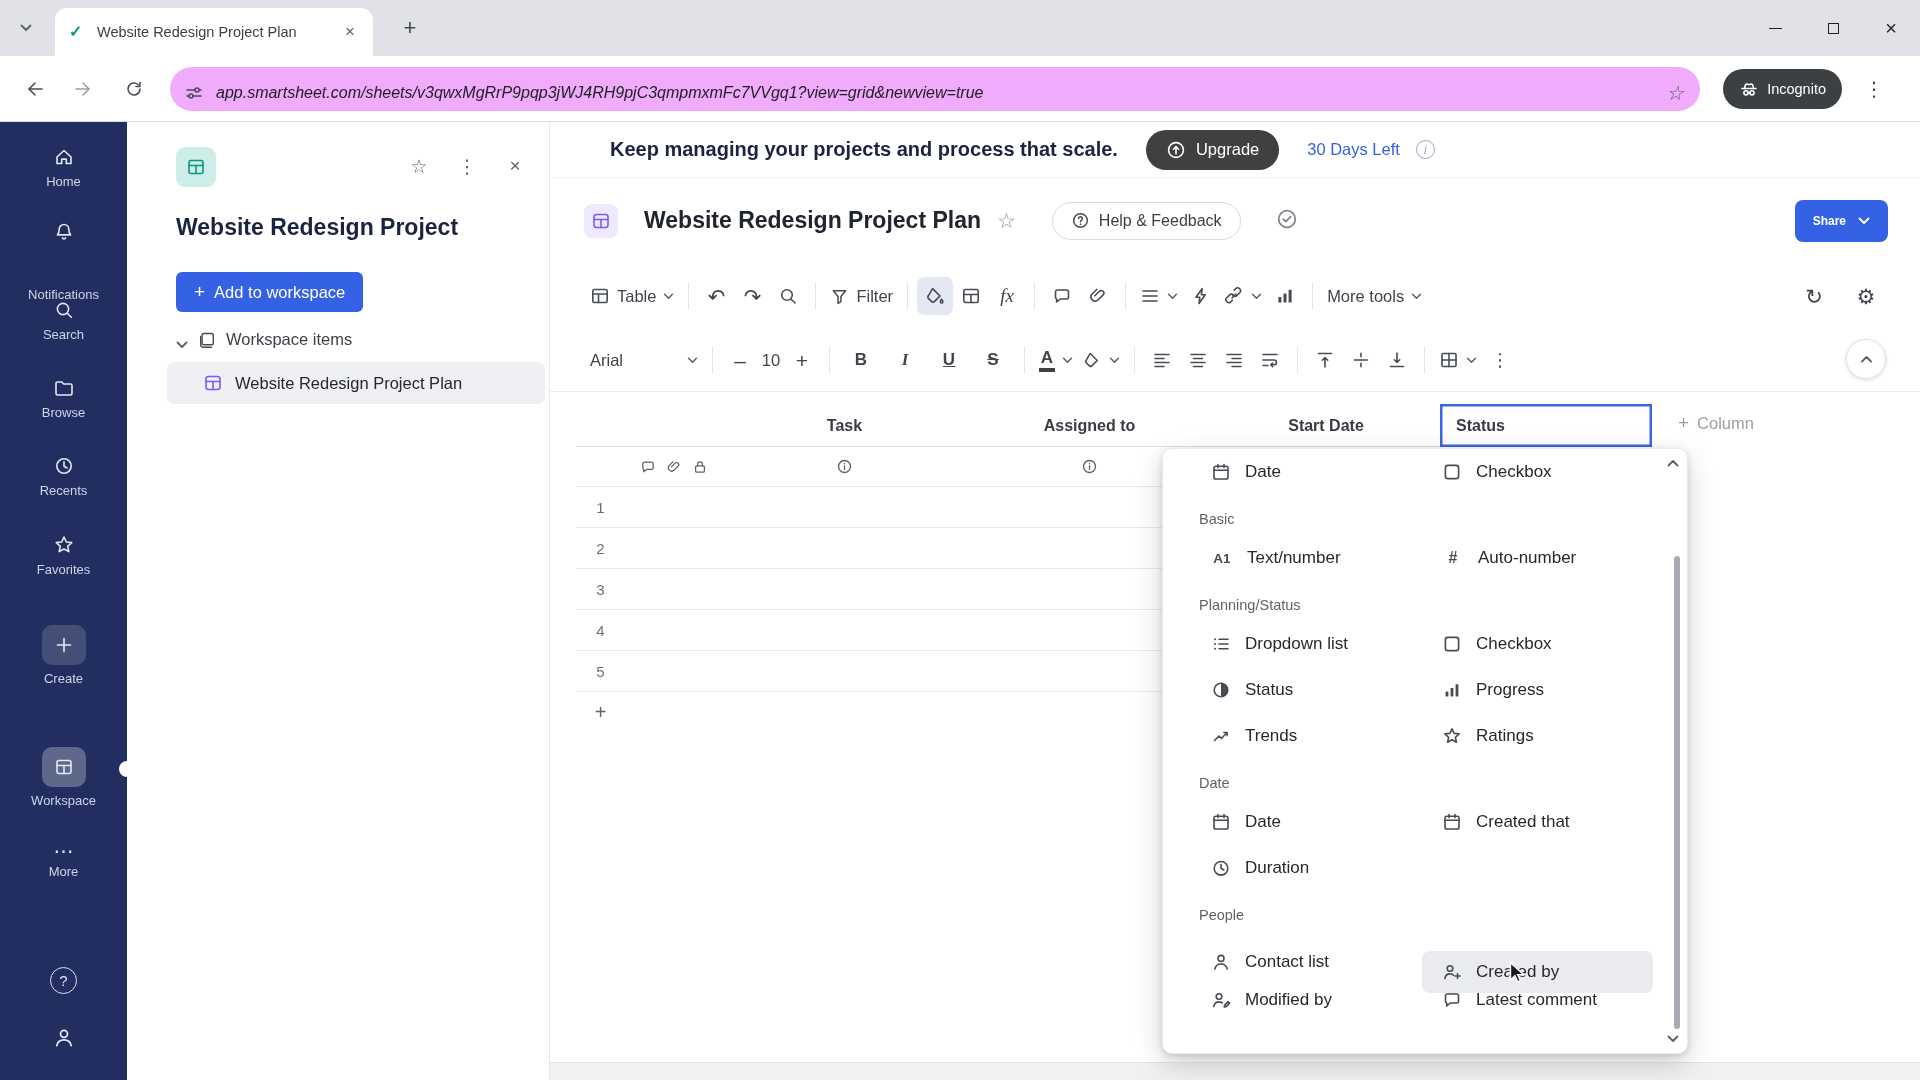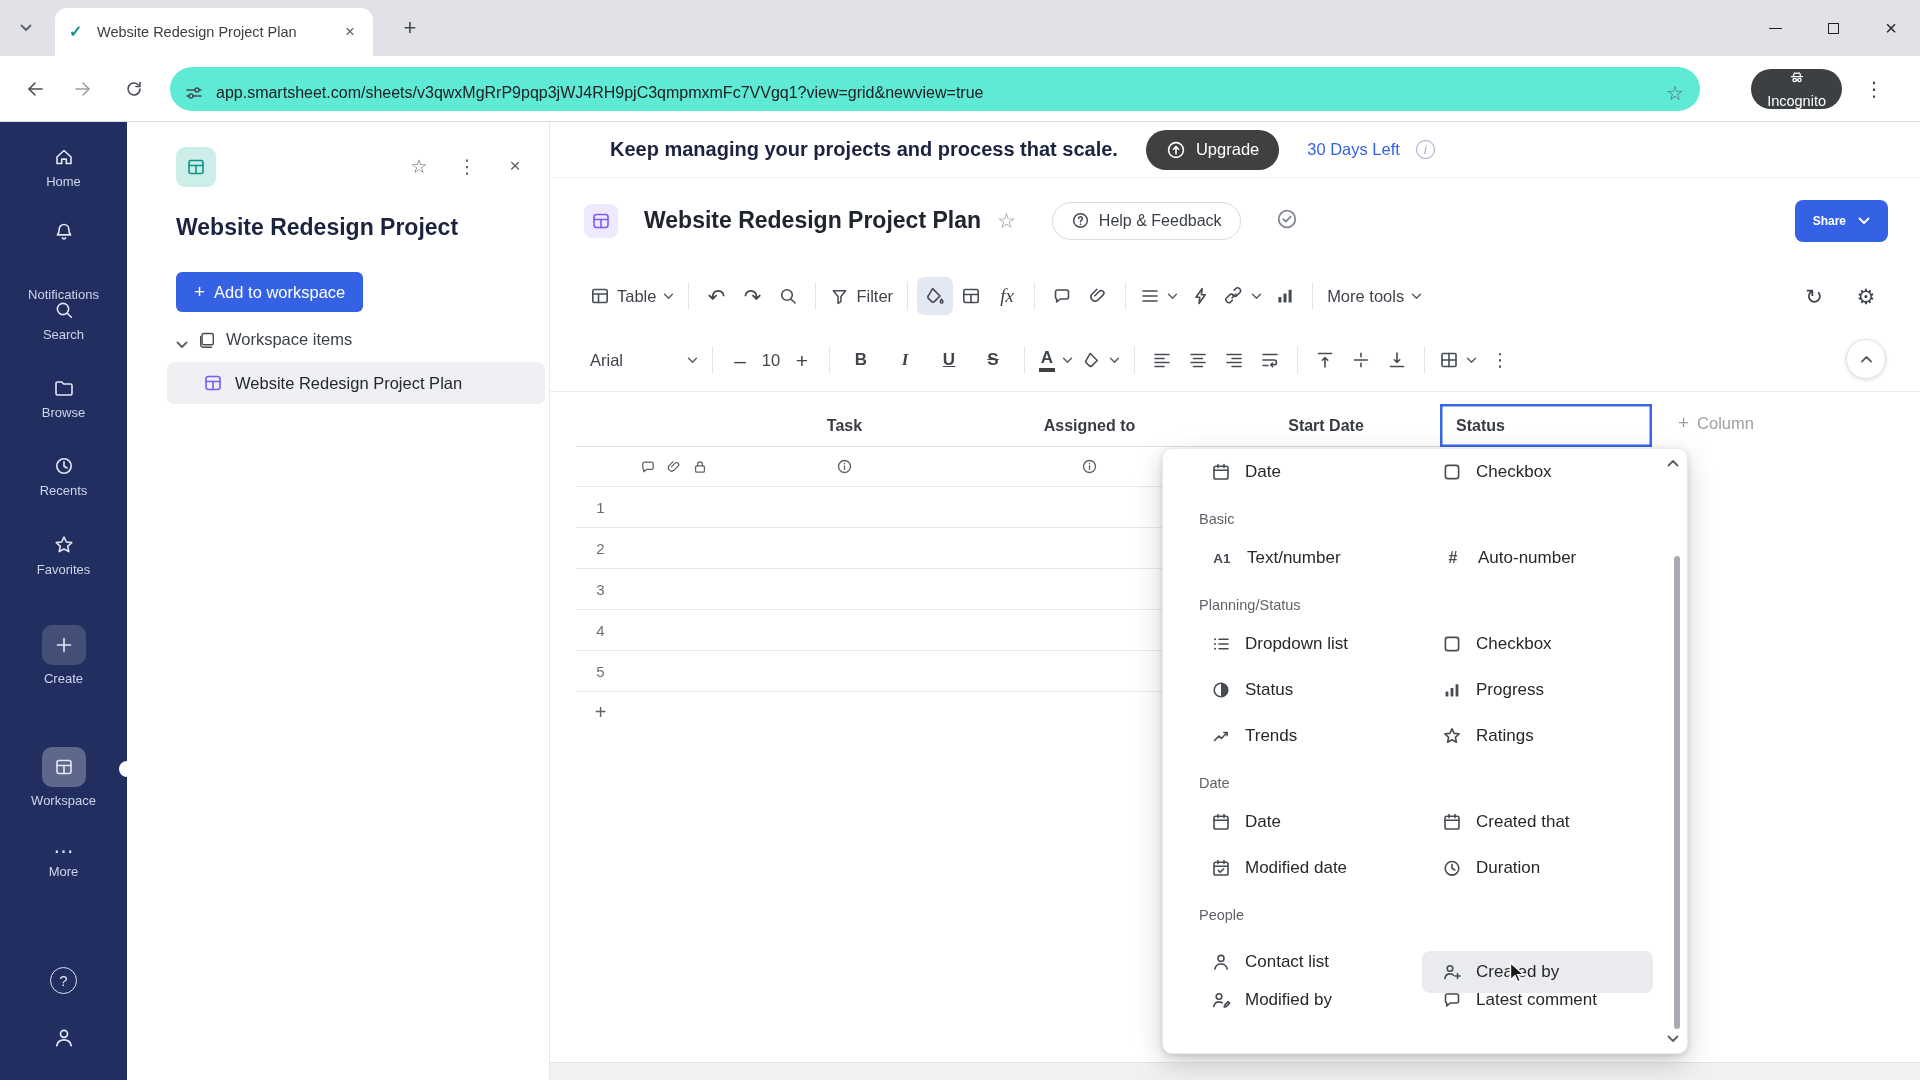--- a/index.html
+++ b/index.html
@@ -19,23 +19,23 @@
   .tab-close { width:22px; height:22px; border-radius:50%; display:flex; align-items:center; justify-content:center; color:#5f6368; font-size:17px; }
   .newtab { position:absolute; left:396px; top:14px; width:28px; height:28px; display:flex; align-items:center; justify-content:center; color:#45484d; font-size:22px; }
   .winctl { position:absolute; right:0; top:0; height:56px; display:flex; }
   .winctl > div { width:58px; height:56px; display:flex; align-items:center; justify-content:center; color:#202124; }
   .min-glyph { display:block; width:13px; border-top:1.6px solid #202124; }
   .max-glyph { display:block; width:11px; height:11px; border:1.6px solid #202124; }
   .close-glyph { font-size:20px; line-height:1; }
 
   .urlrow { position:absolute; left:0; top:56px; width:1920px; height:66px; background:#fff; border-bottom:1px solid #dadce0; }
   .navbtn { position:absolute; top:13px; width:40px; height:40px; border-radius:50%; display:flex; align-items:center; justify-content:center; }
-  .urlpill { position:absolute; left:170px; top:11px; width:1530px; height:44px; background:#5eead4; border-radius:22px; display:flex; align-items:center; padding:8px 16px 0 14px; }
+  .urlpill { position:absolute; left:170px; top:11px; width:1530px; height:44px; background:#f0abfc; border-radius:22px; display:flex; align-items:center; padding:8px 16px 0 14px;font-style:italic; }
   .url-text { margin-left:12px; font-size:16px; color:#202124; white-space:nowrap; overflow:hidden; flex:1; }
-  .incog { position:absolute; right:78px; top:13px; height:40px; background:#3c4043; color:#fff; border-radius:20px; display:flex; align-items:center; gap:8px; padding:0 16px; font-size:14.5px;flex-direction:column; }
+  .incog { position:absolute; right:78px; top:13px; height:40px; background:#3c4043; color:#fff; border-radius:20px; display:flex; align-items:center; gap:8px; padding:0 16px; font-size:14.5px; }
   .browser-kebab { position:absolute; right:26px; top:13px; width:40px; height:40px; display:flex; align-items:center; justify-content:center; font-size:20px; color:#45484d; }
 
   
   .app { position:absolute; left:0; top:122px; width:1920px; height:958px; }
 
   .leftnav { position:absolute; left:0; top:0; width:127px; height:958px; background:#212e5f; }
   .nv { position:absolute; left:0; width:127px; display:flex; flex-direction:column; align-items:center; gap:6px; }
   .nv .lbl { font-size:13px; color:#cdd5ea; }
   .nv-box { width:44px; height:40px; border-radius:10px; display:flex; align-items:center; justify-content:center; }
   .notch { position:absolute; left:119px; top:639px; width:16px; height:16px; background:#fff; border-radius:50%; }
@@ -738,28 +738,20 @@
           <svg class="mi st" viewBox="0 0 20 20">
               <rect x="3" y="4.2" width="14" height="12.8" rx="1.8"></rect>
               <path d="M3 8.3h14M7 2.6v3M13 2.6v3"></path>
             </svg>
           <span>Created that</span>
         </div>
       </div>
       <div class="m-row">
         <div class="m-item">
           <svg class="mi st" viewBox="0 0 20 20">
-              <rect x="3" y="4.2" width="14" height="12.8" rx="1.8"></rect>
-              <path d="M3 8.3h14M7 2.6v3M13 2.6v3"></path>
-              <path d="M7.3 12.4l1.9 1.9 3.5-3.5"></path>
-            </svg>
-          <span>Modified date</span>
-        </div>
-        <div class="m-item">
-          <svg class="mi st" viewBox="0 0 20 20">
               <circle cx="10" cy="10.3" r="6.8"></circle>
               <path d="M10 6.6v3.7l2.8 1.7"></path>
             </svg>
           <span>Duration</span>
         </div>
       </div>
 
       <div class="m-sec">People</div>
       <div class="m-row">
         <div class="m-item">

